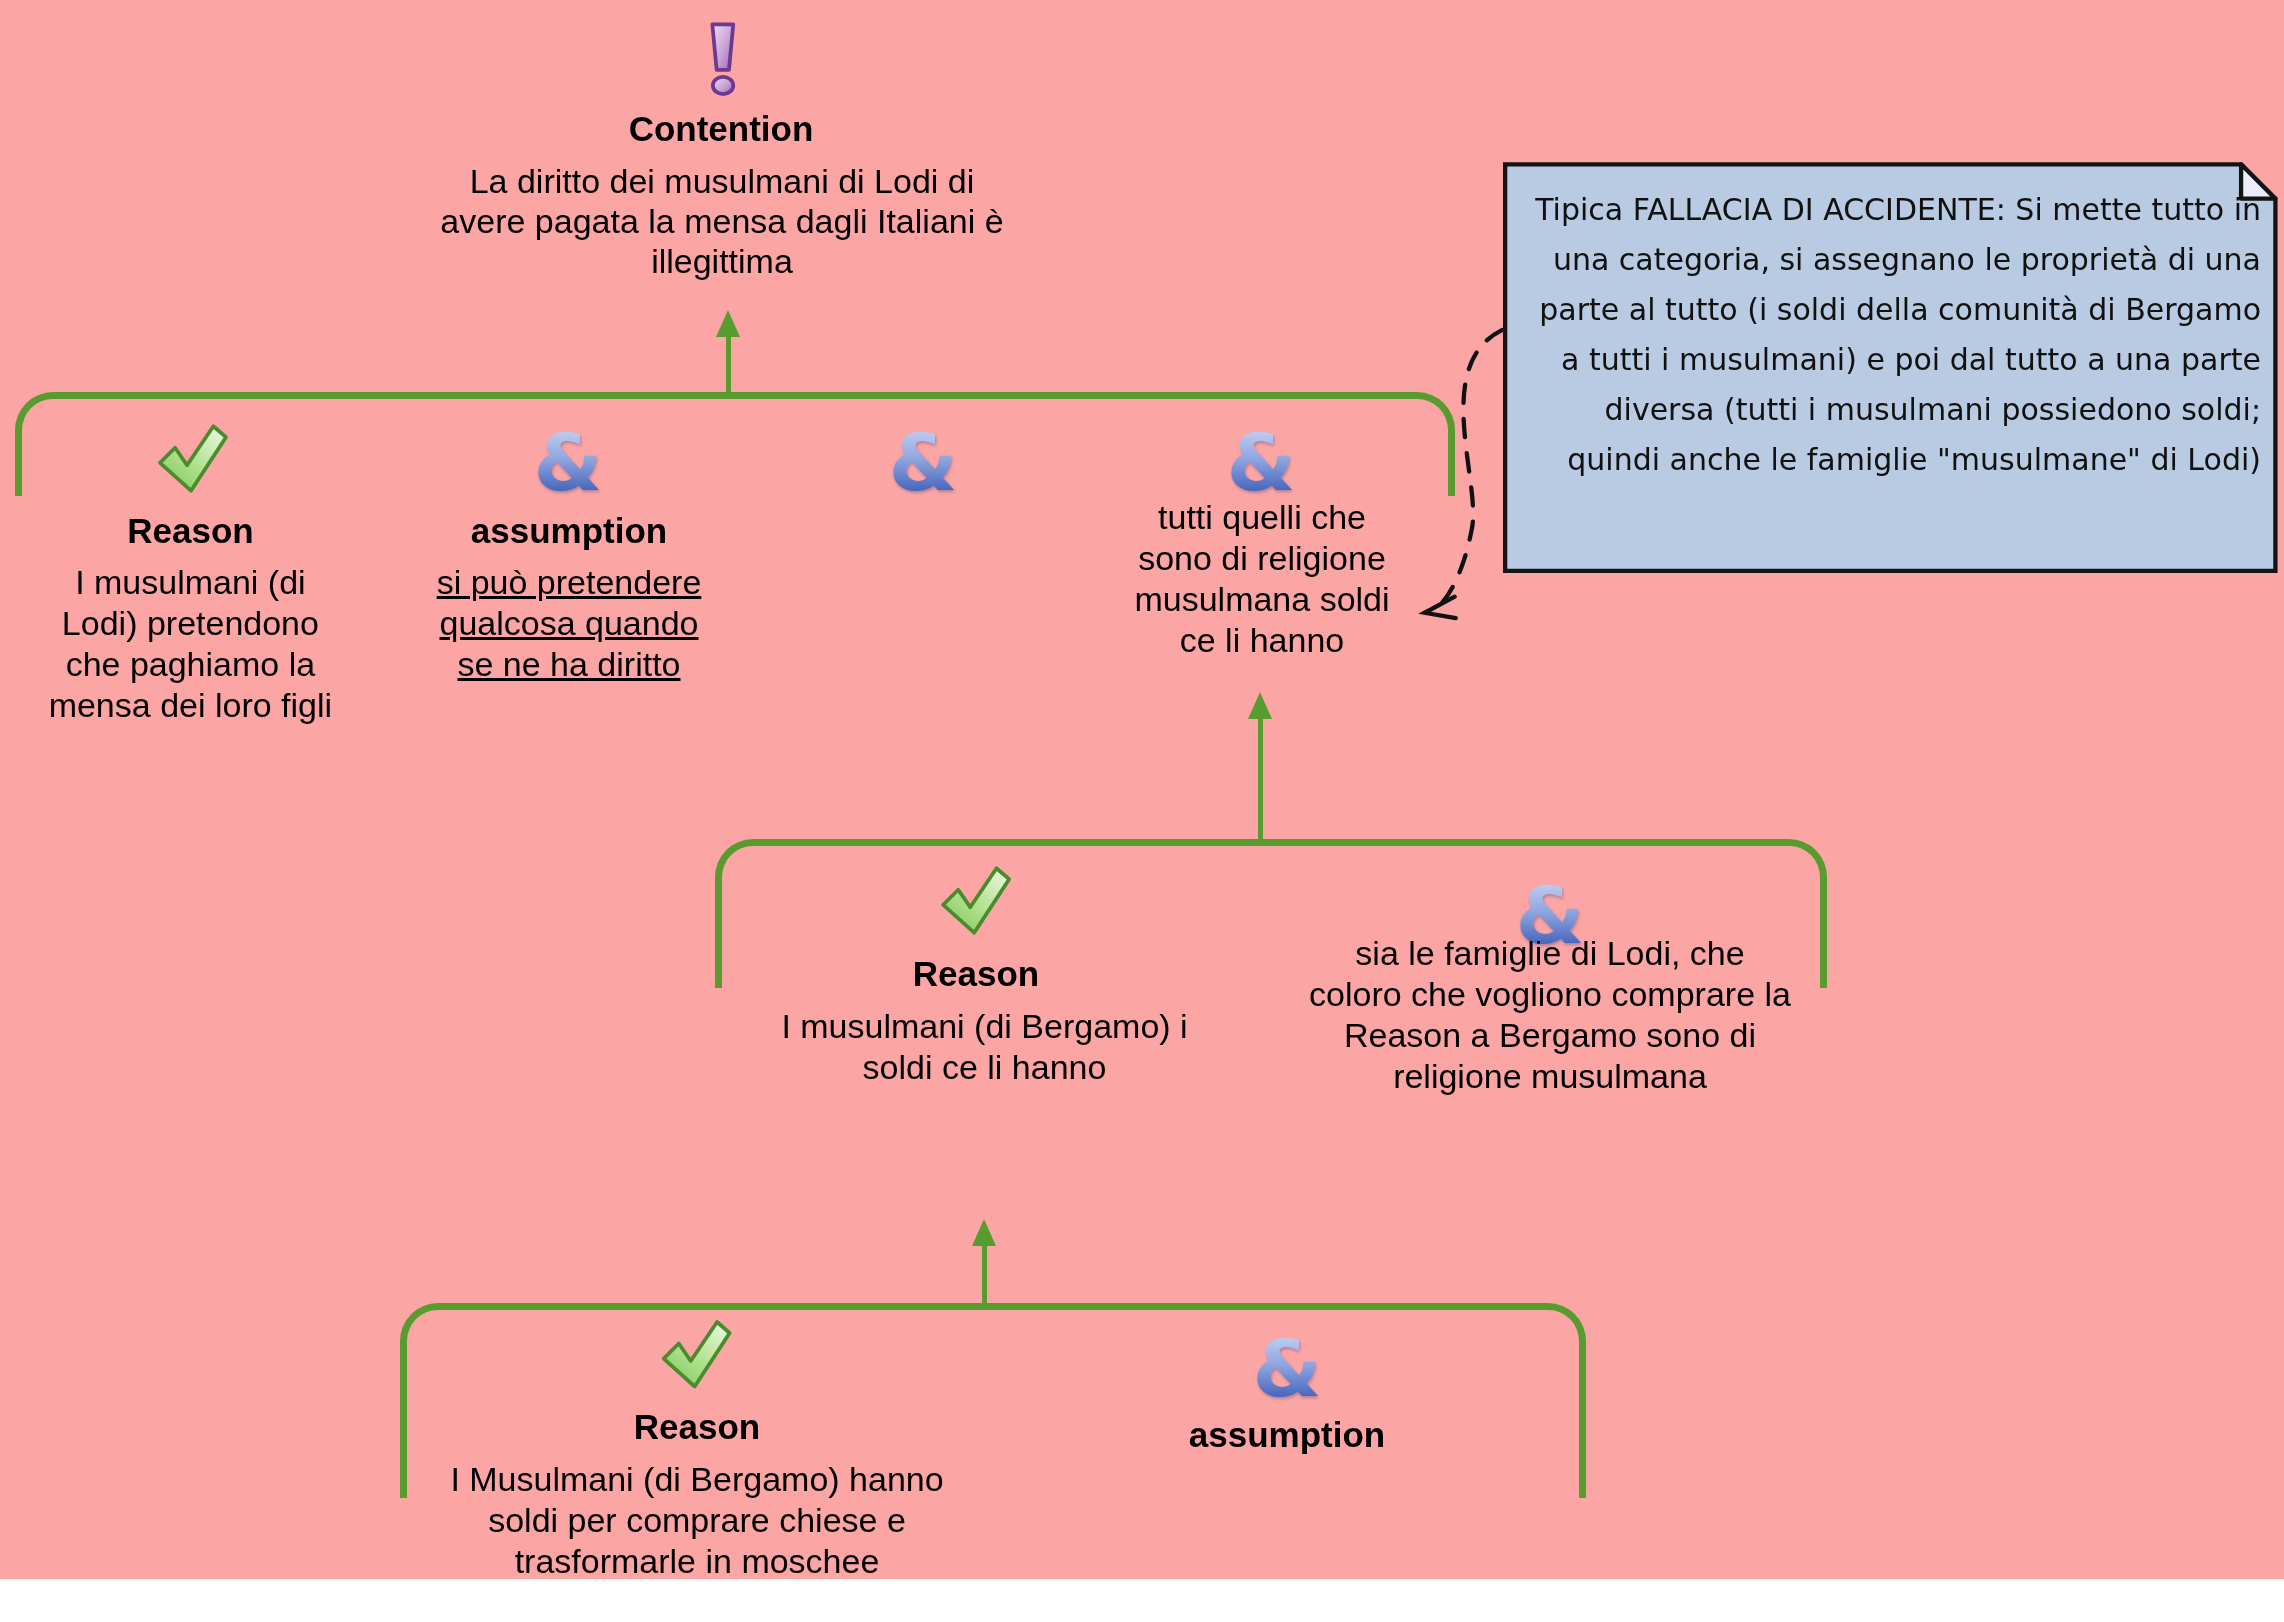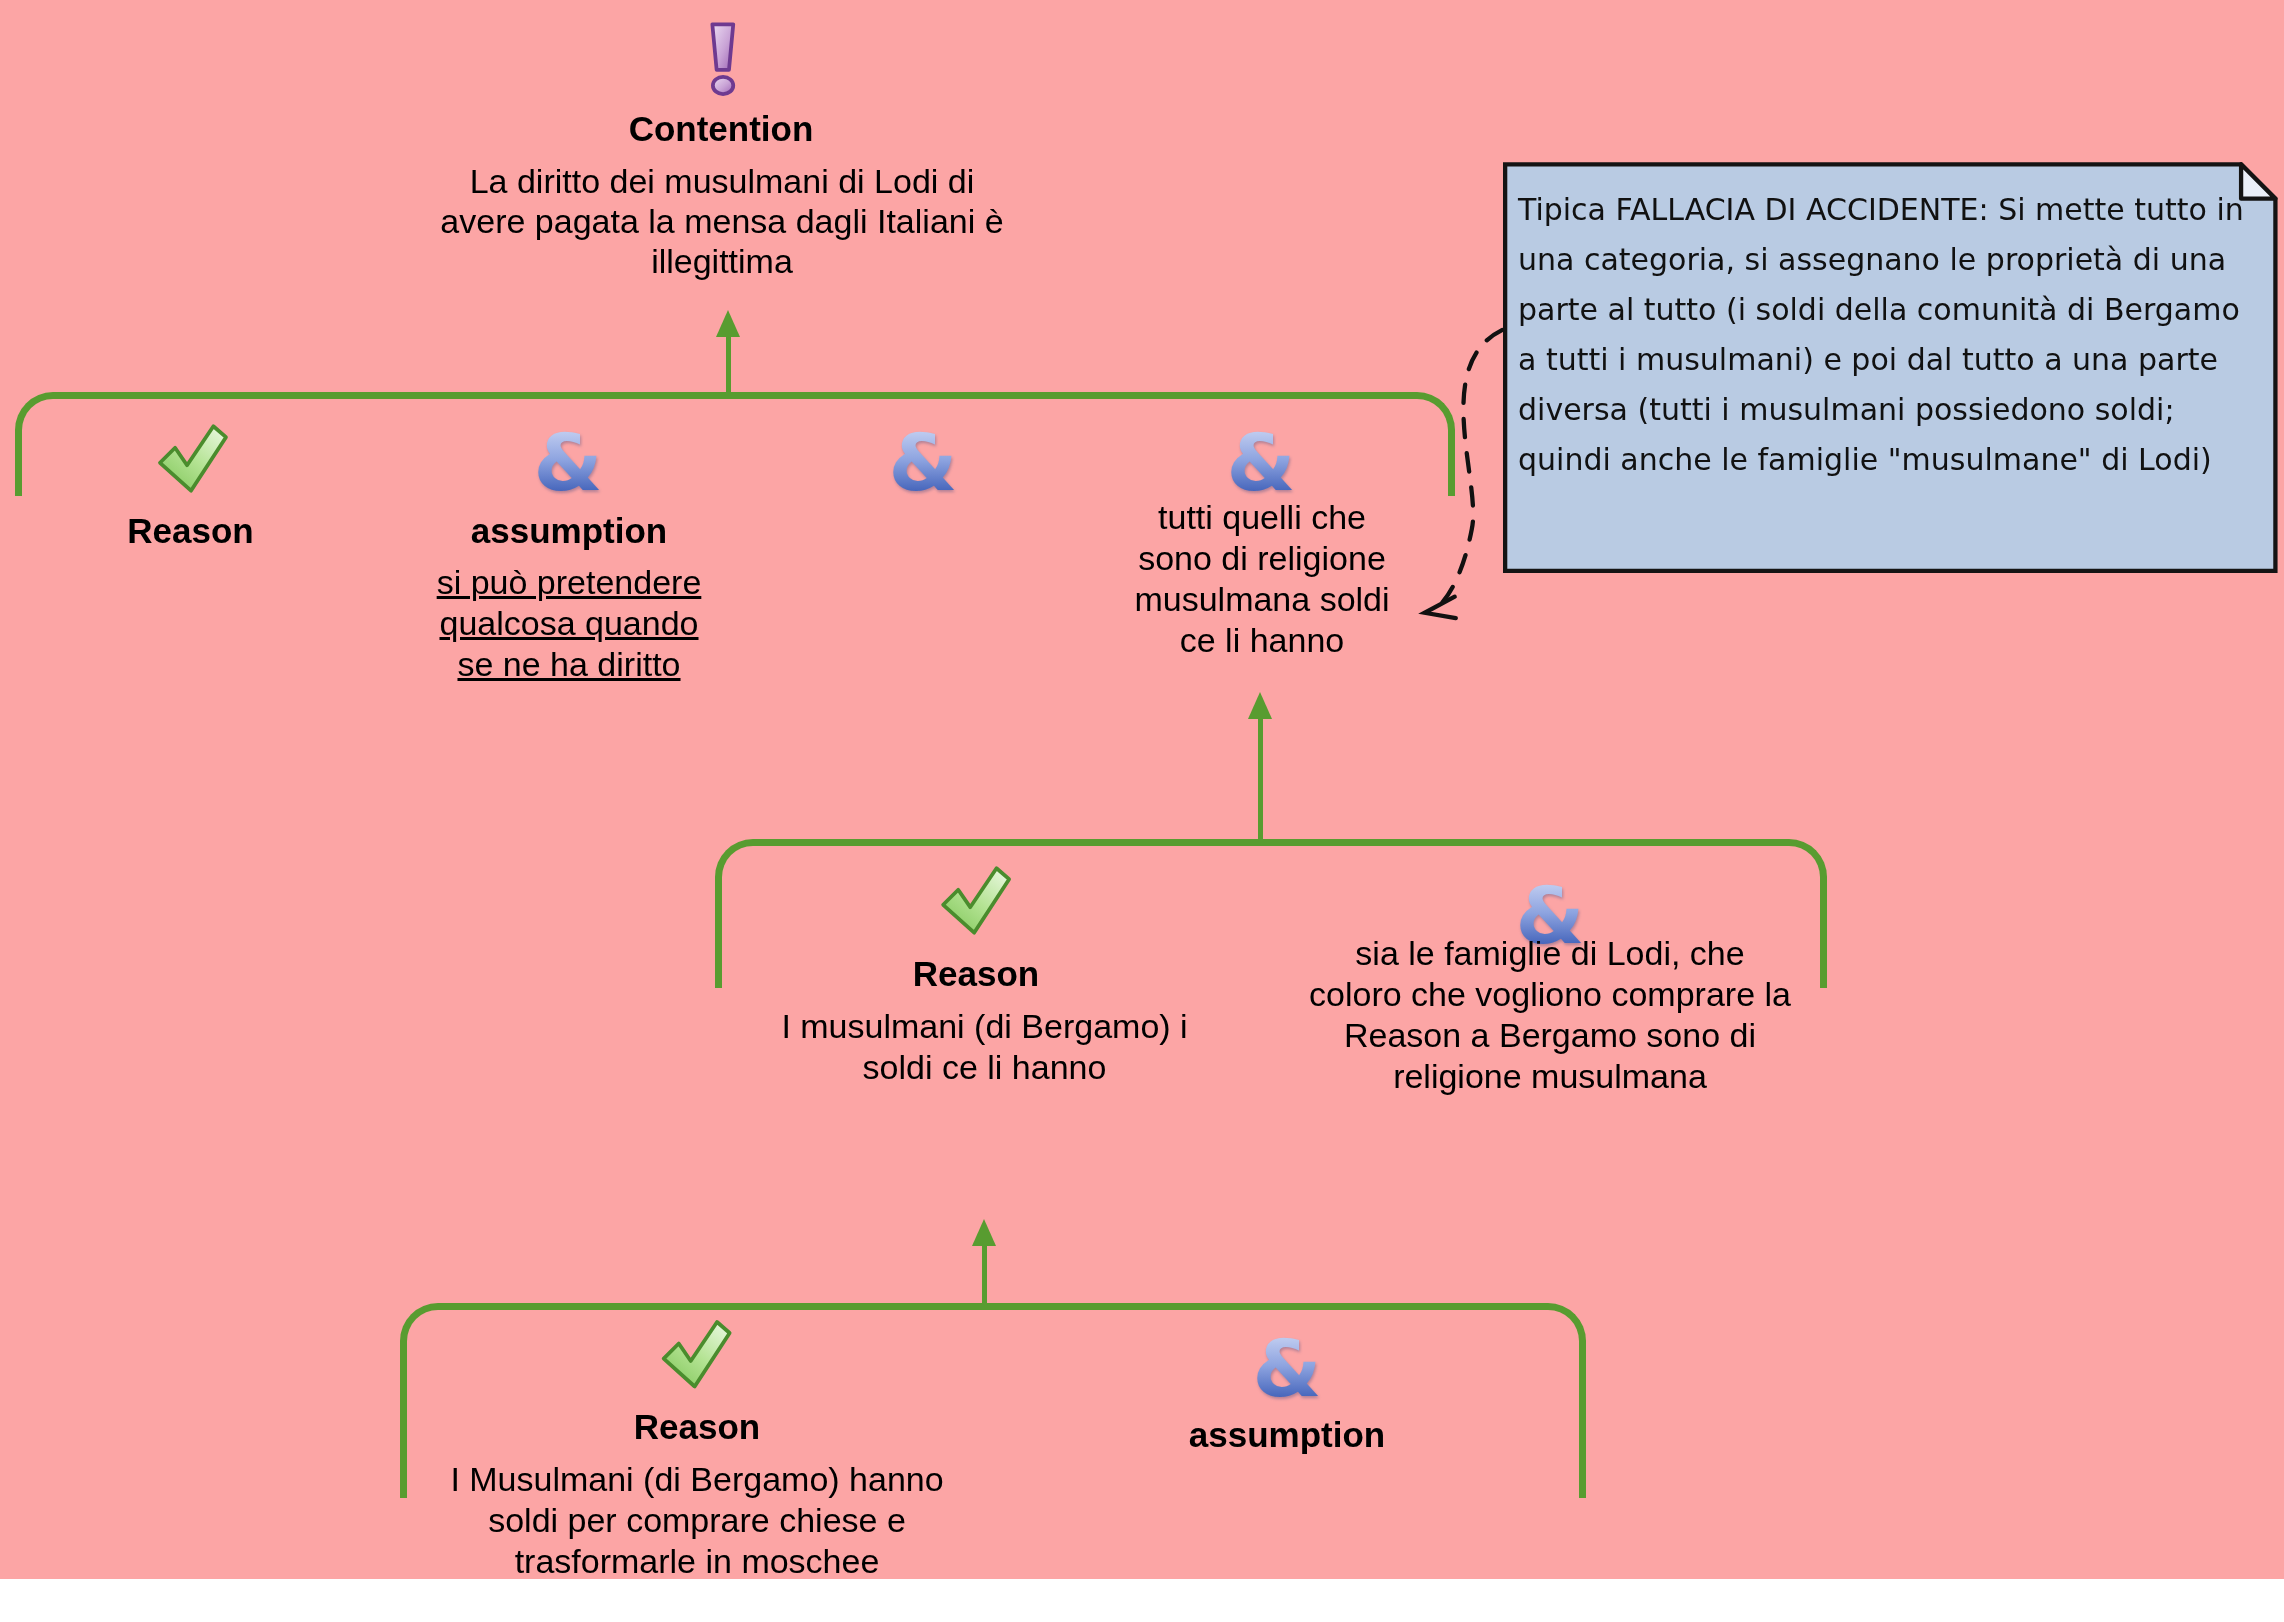--- a/index.html
+++ b/index.html
@@ -44,21 +44,21 @@
     position:absolute;width:0;height:0;
     border-left:12.3px solid transparent;
     border-right:12.3px solid transparent;
     border-bottom:27px solid #589c30;
   }
   #note-text{
     position:absolute;
     left:1518px;top:185px;width:743px;
     font-family:"DejaVu Sans", sans-serif;
     font-size:30px;line-height:50px;
-    text-align:left;color:#111;
+    text-align:right;color:#111;
   }
   #overlay-svg{position:absolute;left:0;top:0;}
 </style>
 </head>
 <body>
 
 <div id="canvas">
 
   <svg id="overlay-svg" width="2284" height="1623" viewBox="0 0 4258 3025">
     <defs>
@@ -108,20 +108,24 @@
 avere pagata la mensa dagli Italiani è
 illegittima</div>
 
   <div class="arrow-head" style="left:716px;top:310px;"></div>
   <div class="arrow-line" style="left:726px;top:333px;height:61px;"></div>
 
   <div class="bracket" style="left:14.5px;top:392px;width:1426px;height:97px;"></div>
 
   <div class="node" style="left:29.5px;top:418px;width:322px;height:311px;"></div>
   <div class="node-title" style="left:29.5px;top:512px;width:322px;">Reason</div>
+  <div class="node-body" style="left:13.4px;top:562px;width:354px;">I musulmani (di
+Lodi) pretendono
+che paghiamo la
+mensa dei loro figli</div>
 
   <div class="node" style="left:408px;top:418px;width:322px;height:311px;"></div>
   <div class="amp" style="left:528px;top:424px;">&amp;</div>
   <div class="node-title" style="left:408px;top:512px;width:322px;">assumption</div>
   <div class="node-body" style="left:392px;top:562px;width:354px;text-decoration:underline;">si può pretendere
 qualcosa quando
 se ne ha diritto</div>
 
   <div class="node" style="left:763px;top:418px;width:322px;height:268px;"></div>
   <div class="amp" style="left:883px;top:424px;">&amp;</div>

